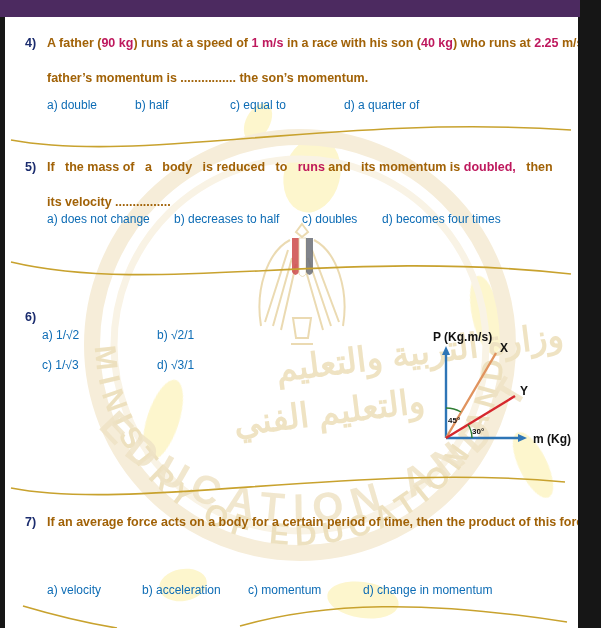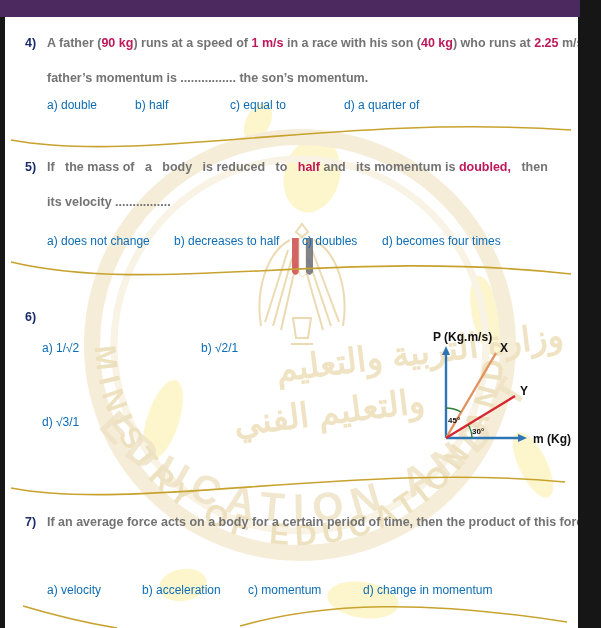--- a/index.html
+++ b/index.html
@@ -14,29 +14,29 @@
   .wm-ar{position:absolute;color:#efe3c3;font-weight:bold;z-index:0;pointer-events:none;
          transform:rotate(-7deg);letter-spacing:1px;}
   .wm-ar1{left:270px;top:332px;font-size:34px;}
   .wm-ar2{left:228px;top:392px;font-size:34px;}
   
   .question{position:absolute;left:20px;width:545px;z-index:2;}
   .q-num{position:absolute;left:0;top:0;color:#1b2c6e;font-weight:bold;font-size:12.5px;}
   .q-lines{position:absolute;left:22px;top:0;right:0;}
   .q-line{white-space:pre;height:15px;margin-bottom:20px;font-size:12.5px;font-weight:bold;color:#1b2c6e;}
   .q-line sub{font-size:8px;}
-  .seg-navy{color:#737373;}
+  .seg-navy{color:#a16207;}
   .seg-red{color:#be185d;}
   .q-options{position:absolute;left:22px;color:#0d6cb5;font-weight:normal;font-size:12px;white-space:nowrap;}
   .opt{display:inline-block;color:#0d6cb5;}
   .qopts-0{top:62px;}
   .qopts-0 .opt:nth-child(1){width:88px}.qopts-0 .opt:nth-child(2){width:95px}.qopts-0 .opt:nth-child(3){width:114px}
-  .qopts-1{top:74px;}
+  .qopts-1{top:52px;}
   .qopts-1 .opt:nth-child(1){width:127px}.qopts-1 .opt:nth-child(2){width:128px}.qopts-1 .opt:nth-child(3){width:80px}
-  .qopts-2{top:31px;display:grid;grid-template-columns:115px auto;grid-auto-rows:30px;left:17px;gap:44px;}
+  .qopts-2{top:18px;display:grid;grid-template-columns:115px auto;grid-auto-rows:30px;left:17px;}
   .qopts-3{top:68px;}
   .qopts-3 .opt:nth-child(1){width:95px}.qopts-3 .opt:nth-child(2){width:106px}.qopts-3 .opt:nth-child(3){width:115px}
   
   .sep{position:absolute;left:0;width:573px;z-index:1;}
   
   .graph{position:absolute;left:408px;top:326px;width:185px;height:125px;z-index:3;}
 </style>
 </head>
 <body>
 
@@ -96,35 +96,36 @@
       <div class="q-options qopts-0"><span class="opt">a) double</span><span class="opt">b) half</span><span class="opt">c) equal to</span><span class="opt">d) a quarter of</span></div>
     </section>
 
     <svg class="sep" style="top:112px;height:46px;" viewBox="0 0 573 46">
       <path d="M 6 28 C 140 52 330 2 566 18" fill="none" stroke="#c8a22e" stroke-width="1.6"></path>
     </svg>
 
     <section class="question" style="top:160px;height:110px;">
       <span class="q-num">5)</span>
       <div class="q-lines">
-          <div class="q-line"><span class="seg-navy">If   the mass of   a   body   is reduced   to   </span><span class="seg-red">half</span><span class="seg-navy"> and   its momentum is </span><span class="seg-red">doubled,</span><span class="seg-navy">   then</span></div>
+          <div class="q-line"><span class="seg-navy">If   the mass of   a   body   is reduced   to   </span><span class="seg-red">runs</span><span class="seg-navy"> and   its momentum is </span><span class="seg-red">doubled,</span><span class="seg-navy">   then</span></div>
           <div class="q-line"><span class="seg-navy">its velocity ................</span></div>
         </div>
       <div class="q-options qopts-1"><span class="opt">a) does not change</span><span class="opt">b) decreases to half</span><span class="opt">c) doubles</span><span class="opt">d) becomes four times</span></div>
     </section>
 
     <svg class="sep" style="top:248px;height:50px;" viewBox="0 0 573 50">
       <path d="M 6 14 C 150 48 330 0 566 26" fill="none" stroke="#c8a22e" stroke-width="1.6"></path>
     </svg>
 
     <section class="question" style="top:310px;height:130px;width:390px;">
       <span class="q-num">6)</span>
       <div class="q-options qopts-2">
           <span class="opt">a) 1/√2</span>
           <span class="opt">b) √2/1</span>
+          <span class="opt">c) 1/√3</span>
           <span class="opt">d) √3/1</span>
         </div>
     </section>
 
     <div class="graph">
       <svg viewBox="0 0 185 125" width="185" height="125">
         <text x="20" y="15" font-size="12" font-weight="bold" fill="#111111">P (Kg.m/s)</text>
 
         <line x1="33" y1="112" x2="33" y2="27" stroke="#2e75b6" stroke-width="2.4"></line>
         <polygon points="33,20 29,29 37,29" fill="#2e75b6"></polygon>

